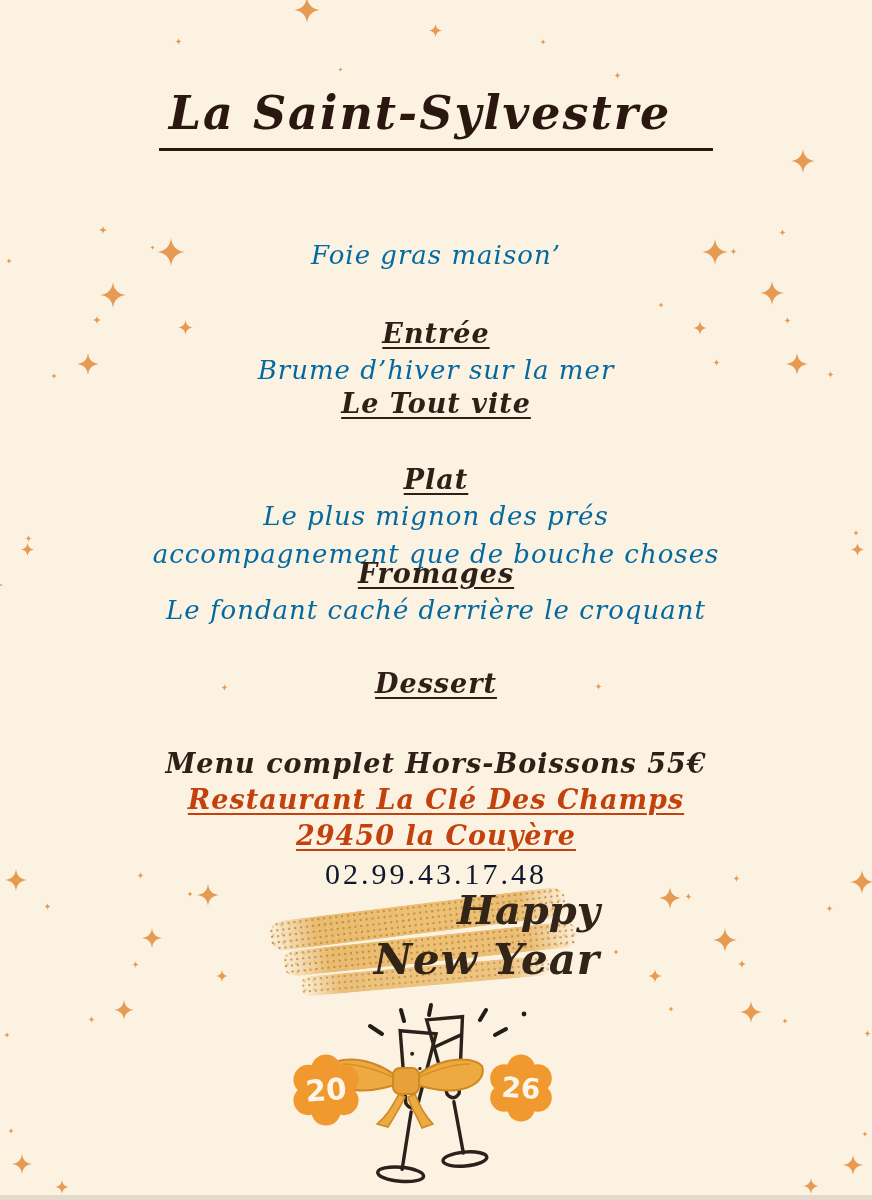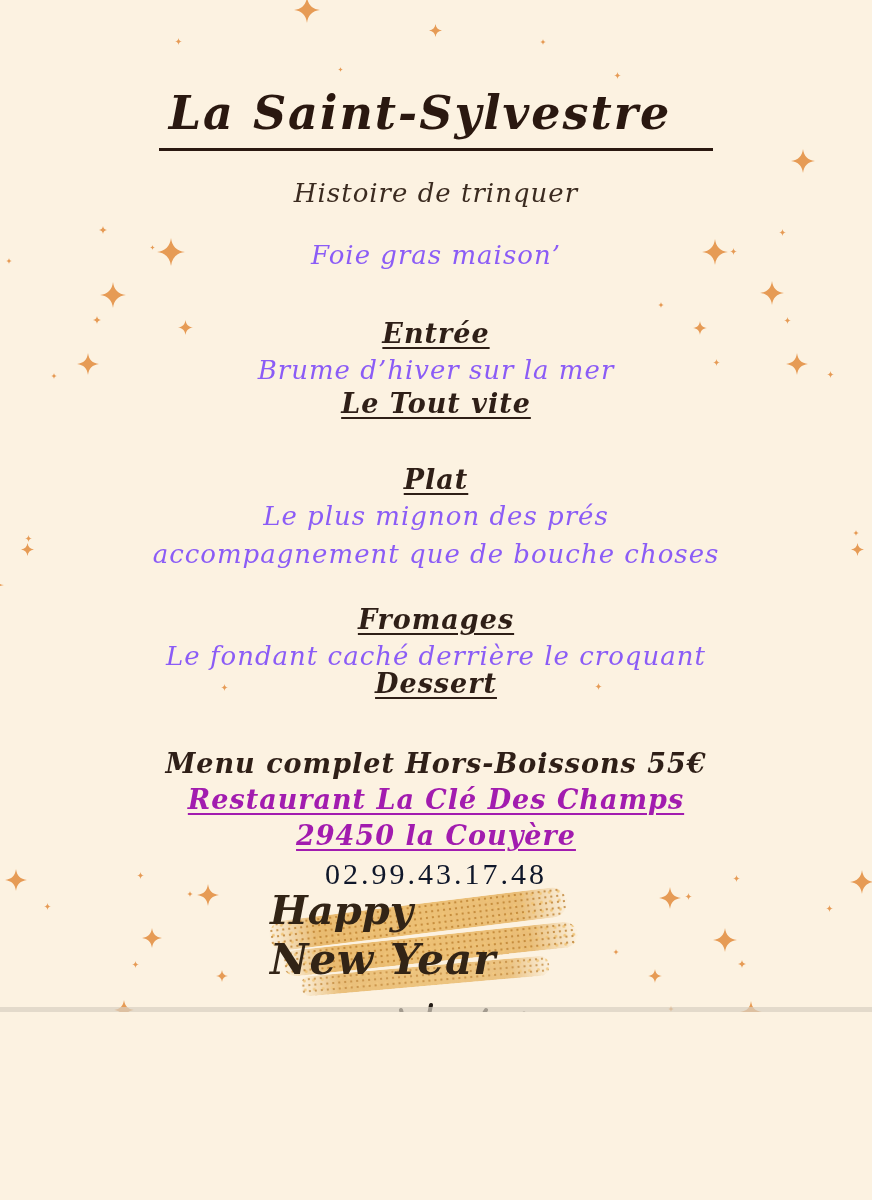--- a/index.html
+++ b/index.html
@@ -1,63 +1,63 @@
 <!DOCTYPE html>
 <html><head>
 <meta charset="utf-8">
 <style>
   html,body{margin:0;padding:0;background:#fcf2e1;}
   .page{
-    position:relative;width:872px;height:1012px;margin:0 auto;
+    position:relative;width:872px;height:1200px;margin:0 auto;
     background:#fcf2e1;overflow:hidden;
     font-family:"DejaVu Serif", serif;color:#31211a;
   }
   .sparkle{position:absolute;pointer-events:none;opacity:.92;}
   .abs{position:absolute;left:0;right:0;text-align:center;}
 
   .title-wrap{top:86px;}
   .title{
     display:inline-block;font-size:46px;font-style:italic;font-weight:700;
     letter-spacing:2px;color:#2a1810;
     padding:0 42px 8px 10px;border-bottom:3px solid #2a1810;
   }
   .tagline{top:178px;font-size:26px;font-style:italic;color:#3b2b20;letter-spacing:1px;}
 
   .sec .head{
     font-size:27px;font-style:italic;font-weight:700;color:#2f1f17;letter-spacing:1px;
     text-decoration:underline;text-underline-offset:4px;text-decoration-thickness:1.5px;
   }
-  .sec .line{font-size:26px;font-style:italic;color:#8b5cf6;margin-top:5px;letter-spacing:1px;line-height:1.25;}
-  .s0{top:234px}.s1{top:318px}.s2{top:388px}.s3{top:464px}.s4{top:604px}.s5{top:668px}
+  .sec .line{font-size:26px;font-style:italic;color:#0369a1;margin-top:5px;letter-spacing:1px;line-height:1.25;}
+  .s0{top:234px}.s1{top:318px}.s2{top:388px}.s3{top:464px}.s4{top:558px}.s5{top:668px}
 
   .footer{top:748px;}
   .footer .price{font-size:27px;font-style:italic;font-weight:700;color:#2f1f17;letter-spacing:1px;}
   .footer .uline{
-    font-size:27px;font-style:italic;font-weight:700;color:#a21caf;letter-spacing:1px;margin-top:5px;
+    font-size:27px;font-style:italic;font-weight:700;color:#c2410c;letter-spacing:1px;margin-top:5px;
     text-decoration:underline;text-underline-offset:4px;text-decoration-thickness:1.5px;
   }
   .footer .phone{
     font-family:"Liberation Serif", serif;font-style:normal;font-weight:400;
     font-size:30px;color:#0f172a;letter-spacing:3px;margin-top:6px;
   }
 
   .greeting{position:absolute;left:270px;top:882px;width:330px;height:132px;}
   .streak{
     position:absolute;border-radius:24px;
     background-image:
       radial-gradient(rgba(186,124,42,.75) 1px, transparent 1.6px),
       radial-gradient(rgba(240,196,118,.9) 1px, transparent 1.8px),
       linear-gradient(90deg, rgba(229,178,94,0) 0%, rgba(227,172,84,.8) 16%,
         rgba(234,186,105,.9) 50%, rgba(227,172,84,.75) 84%, rgba(229,178,94,0) 100%);
     background-size:6px 6px, 9px 9px, 100% 100%;
   }
   .st1{left:-2px;top:22px;width:300px;height:30px;transform:rotate(-7deg);}
   .st2{left:12px;top:54px;width:296px;height:26px;transform:rotate(-6deg);}
   .st3{left:30px;top:84px;width:250px;height:20px;transform:rotate(-5deg);opacity:.9;}
-  .greet-line{position:relative;text-align:left;font-style:italic;font-weight:700;color:#322416;}
+  .greet-line{position:relative;text-align:right;font-style:italic;font-weight:700;color:#322416;}
   .gl1{font-size:40px;margin-top:4px;}
   .gl2{font-size:42px;margin-top:2px;letter-spacing:1px;}
 
   .glasses{position:absolute;left:300px;top:1002px;width:280px;height:198px;}
   .badge{position:absolute;}
   .badge-left{left:289px;top:1053px;width:74px;height:74px;}
   .badge-right{left:486px;top:1053px;width:70px;height:70px;}
 
   .bottom-edge{position:absolute;left:0;right:0;bottom:0;height:5px;background:#d9d0c2;opacity:.7;}
 </style>
@@ -255,21 +255,20 @@
         </svg></div>
       <div class="sparkle" style="left: 803px; top: 1178px;"><svg width="16" height="16" viewBox="0 0 24 24">
           <path d="M12 0C12.9 7.2 16.8 11.1 24 12 16.8 12.9 12.9 16.8 12 24 11.1 16.8 7.2 12.9 0 12 7.2 11.1 11.1 7.2 12 0Z" fill="#e5944a"></path>
         </svg></div>
     </div>
 
   <div class="abs title-wrap">
     <span class="title">La Saint-Sylvestre</span>
   </div>
 
-  <div class="abs tagline">Histoire de trinquer</div>
 
   <div class="abs sec s0">
     <div class="line">Foie gras maison’</div>
   </div>
 
   <div class="abs sec s1">
     <div class="head">Entrée</div>
     <div class="line">Brume d’hiver sur la mer</div>
   </div>
 

